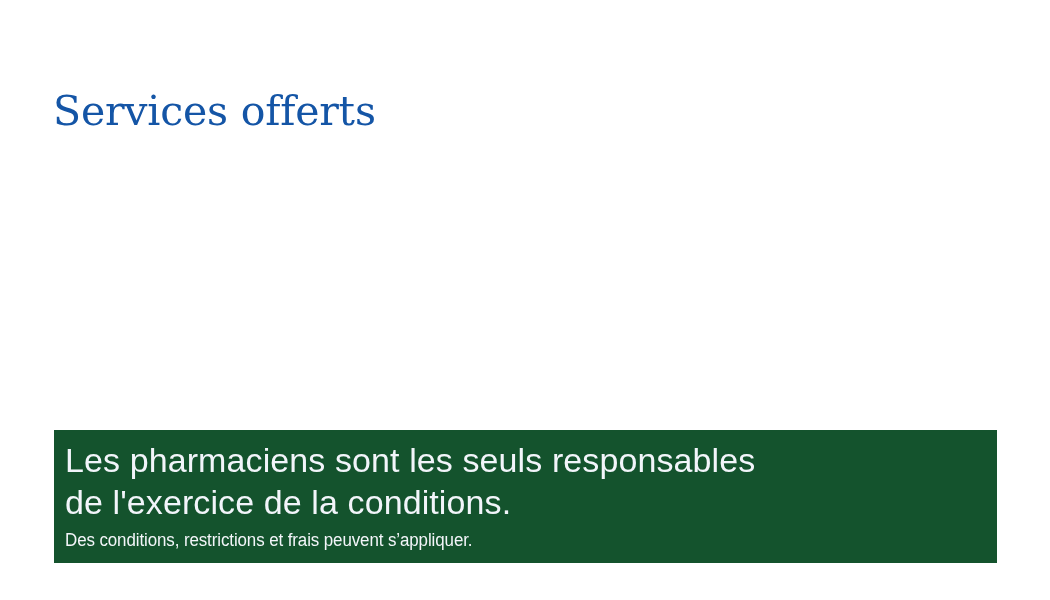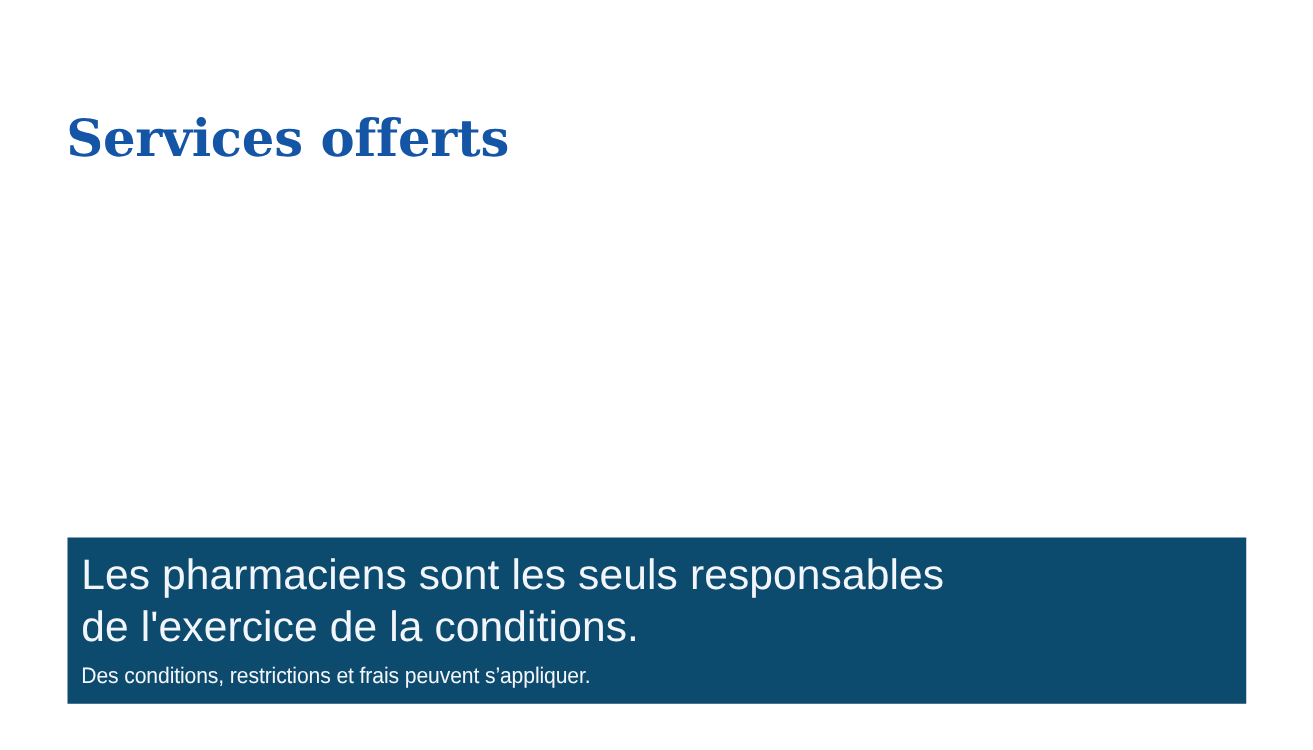--- a/index.html
+++ b/index.html
@@ -21,21 +21,21 @@
     height: 600px;
     background: #ffffff;
   }
 
   
   .slide-title {
     position: absolute;
     left: 53px;
     top: 61px;
     font-family: "DejaVu Serif", "Liberation Serif", serif;
-    font-weight: bold;
+    font-weight: normal;
     font-size: 41px;
     line-height: 1.15;
     letter-spacing: -0.2px;
     color: #1455a6;
     white-space: nowrap;
   }
 
   
   .content-area {
     position: absolute;
@@ -46,21 +46,21 @@
     background: transparent;
   }
 
   
   .callout-banner {
     position: absolute;
     left: 54px;
     top: 430px;
     width: 943px;
     height: 133px;
-    background: #0c4a6e;
+    background: #14532d;
     box-sizing: border-box;
     padding: 9px 0 0 11px;
   }
 
   .callout-headline {
     font-family: "Liberation Sans", sans-serif;
     font-weight: 300;
     font-size: 34px;
     line-height: 42px;
     color: #f2f5fa;

